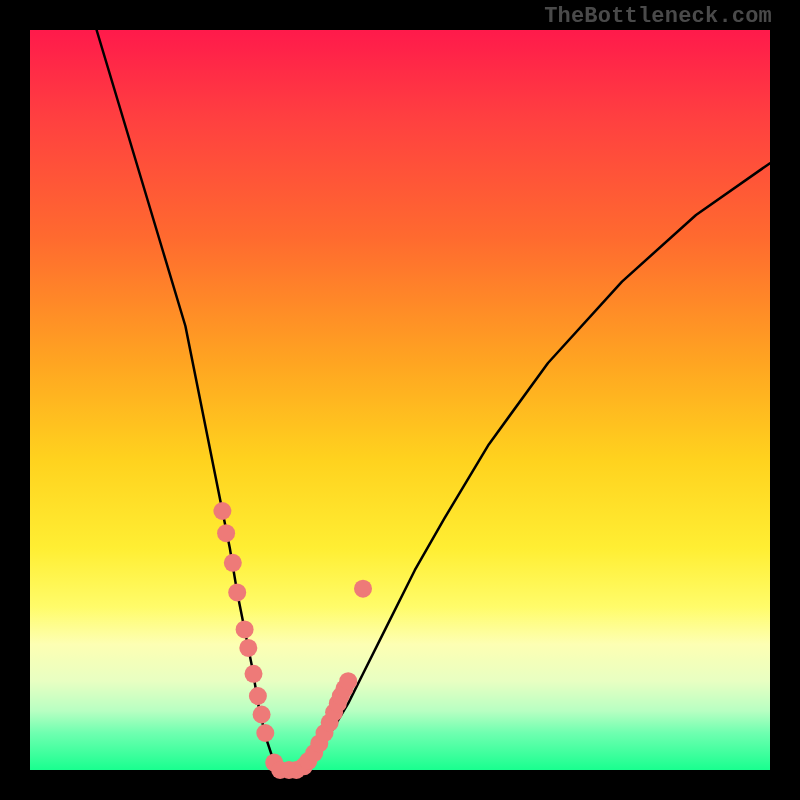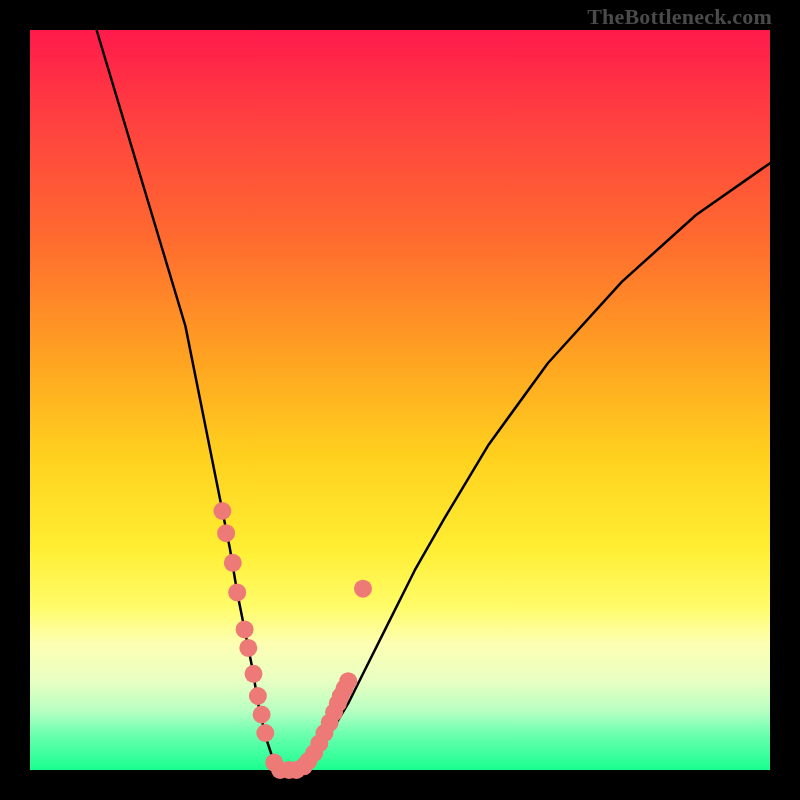--- a/index.html
+++ b/index.html
@@ -42,21 +42,21 @@
     );
   }
   .watermark {
     position: absolute;
     top: 4px;
     right: 28px;
     color: #4a4a4a;
     font-size: 22px;
     font-weight: 600;
     letter-spacing: 0.2px;
-    font-family: Liberation Serif, serif;
+    font-family: Liberation Mono, monospace;
   }
   svg.plot-svg {
     position: absolute;
     top: 0;
     left: 0;
   }
 </style>
 </head>
 <body>
 

